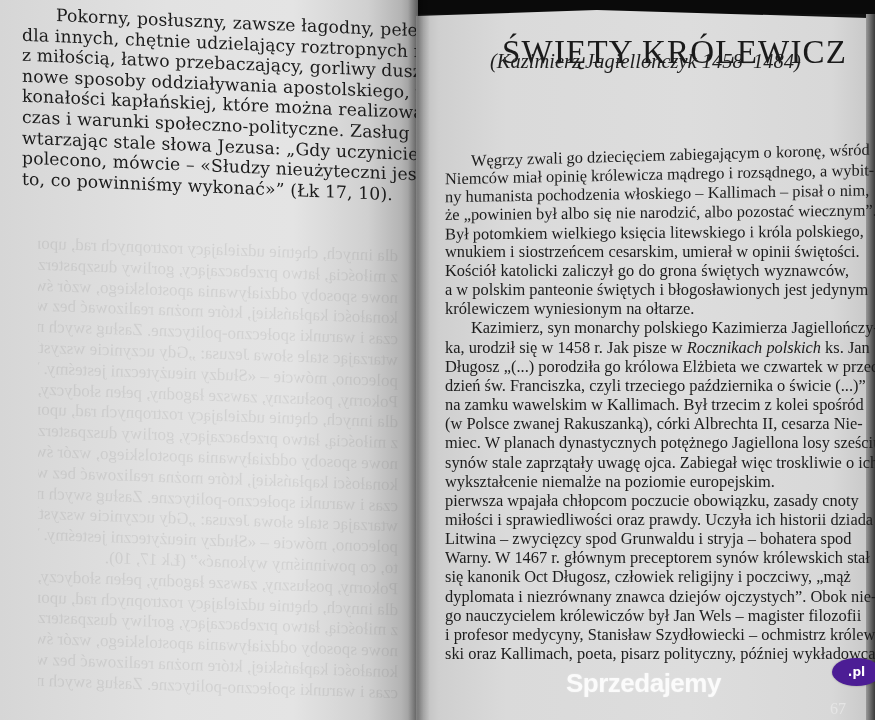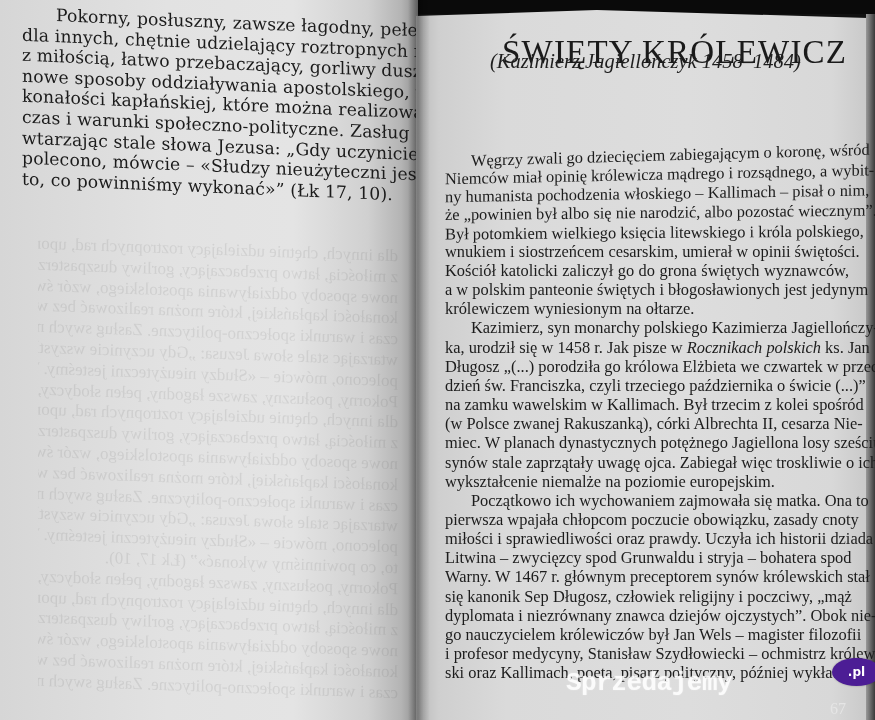--- a/index.html
+++ b/index.html
@@ -148,21 +148,21 @@
     
     .watermark {
       position: absolute;
       left: 686px;
       top: 668px;
       display: flex;
       align-items: center;
       z-index: 5;
     }
     .watermark-text {
-      font-family: Liberation Mono, monospace;
+      font-family: Liberation Sans, sans-serif;
       font-weight: bold;
       font-size: 26px;
       letter-spacing: -0.5px;
       color: rgba(255, 255, 255, 0.82);
       text-shadow: 0 0 2px rgba(255,255,255,0.4);
       margin-left: -120px;
     }
     .watermark-badge {
       position: absolute;
       left: 146px;
@@ -253,26 +253,25 @@
     <span class="line last">królewiczem wyniesionym na ołtarze.</span>
     <span class="line par-first">Kazimierz, syn monarchy polskiego Kazimierza Jagiellończy-</span>
     <span class="line"><span>ka, urodził się w 1458 r. Jak pisze w</span> <em>Rocznikach polskich</em><span> ks. Jan</span></span>
     <span class="line">Długosz „(...) porodziła go królowa Elżbieta we czwartek w przed-</span>
     <span class="line">dzień św. Franciszka, czyli trzeciego października o świcie (...)”</span>
     <span class="line">na zamku wawelskim w Kallimach. Był trzecim z kolei spośród</span>
     <span class="line">(w Polsce zwanej Rakuszanką), córki Albrechta II, cesarza Nie-</span>
     <span class="line">miec. W planach dynastycznych potężnego Jagiellona losy sześciu</span>
     <span class="line">synów stale zaprzątały uwagę ojca. Zabiegał więc troskliwie o ich</span>
     <span class="line last">wykształcenie niemalże na poziomie europejskim.</span>
-    <span class="line par-first">Początkowo ich wychowaniem zajmowała się matka. Ona to</span>
     <span class="line">pierwsza wpajała chłopcom poczucie obowiązku, zasady cnoty</span>
     <span class="line">miłości i sprawiedliwości oraz prawdy. Uczyła ich historii dziada</span>
     <span class="line">Litwina – zwycięzcy spod Grunwaldu i stryja – bohatera spod</span>
     <span class="line">Warny. W 1467 r. głównym preceptorem synów królewskich stał</span>
-    <span class="line">się kanonik Sep Długosz, człowiek religijny i poczciwy, „mąż</span>
+    <span class="line">się kanonik Oct Długosz, człowiek religijny i poczciwy, „mąż</span>
     <span class="line">dyplomata i niezrównany znawca dziejów ojczystych”. Obok nie-</span>
     <span class="line">go nauczycielem królewiczów był Jan Wels – magister filozofii</span>
     <span class="line">i profesor medycyny, Stanisław Szydłowiecki – ochmistrz królew-</span>
     <span class="line">ski oraz Kallimach, poeta, pisarz polityczny, później wykładowca</span>
 
   </div>
 
   <div class="page-number">67</div>
 
   <div class="watermark">

